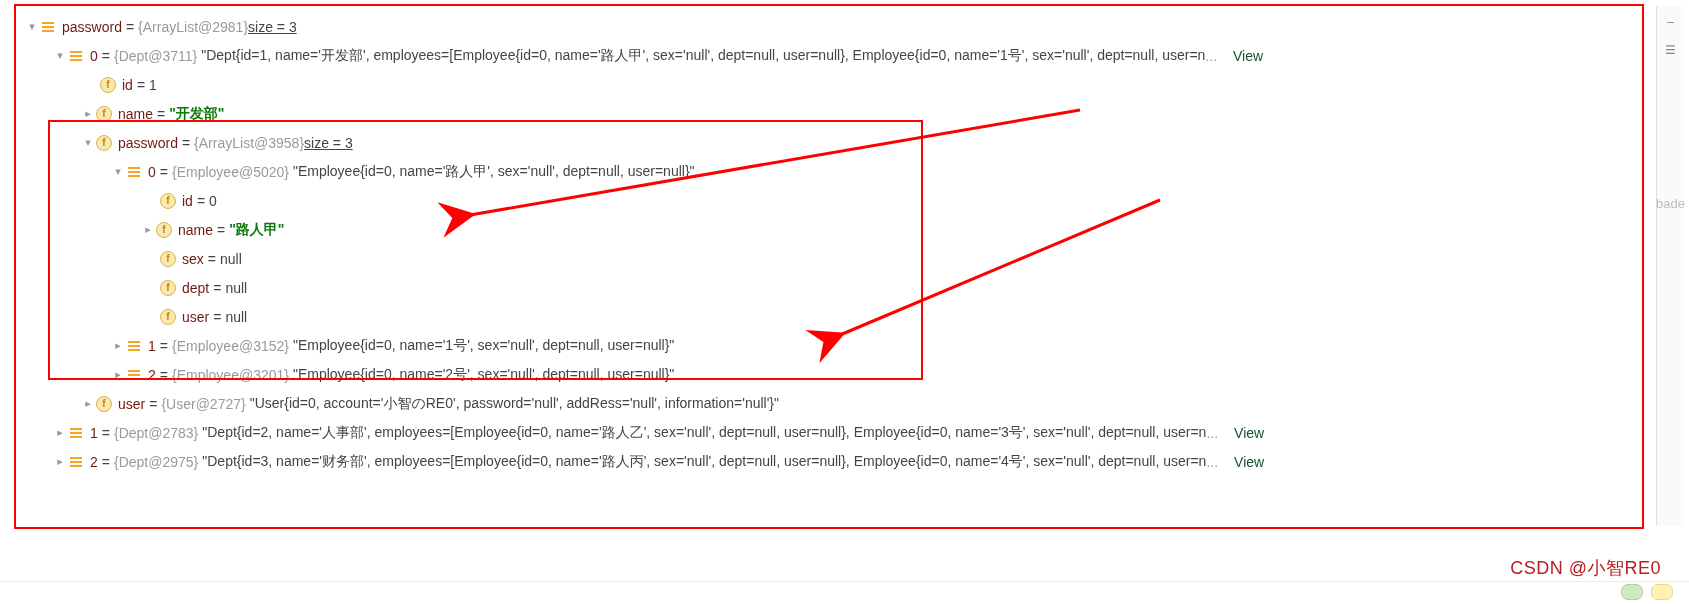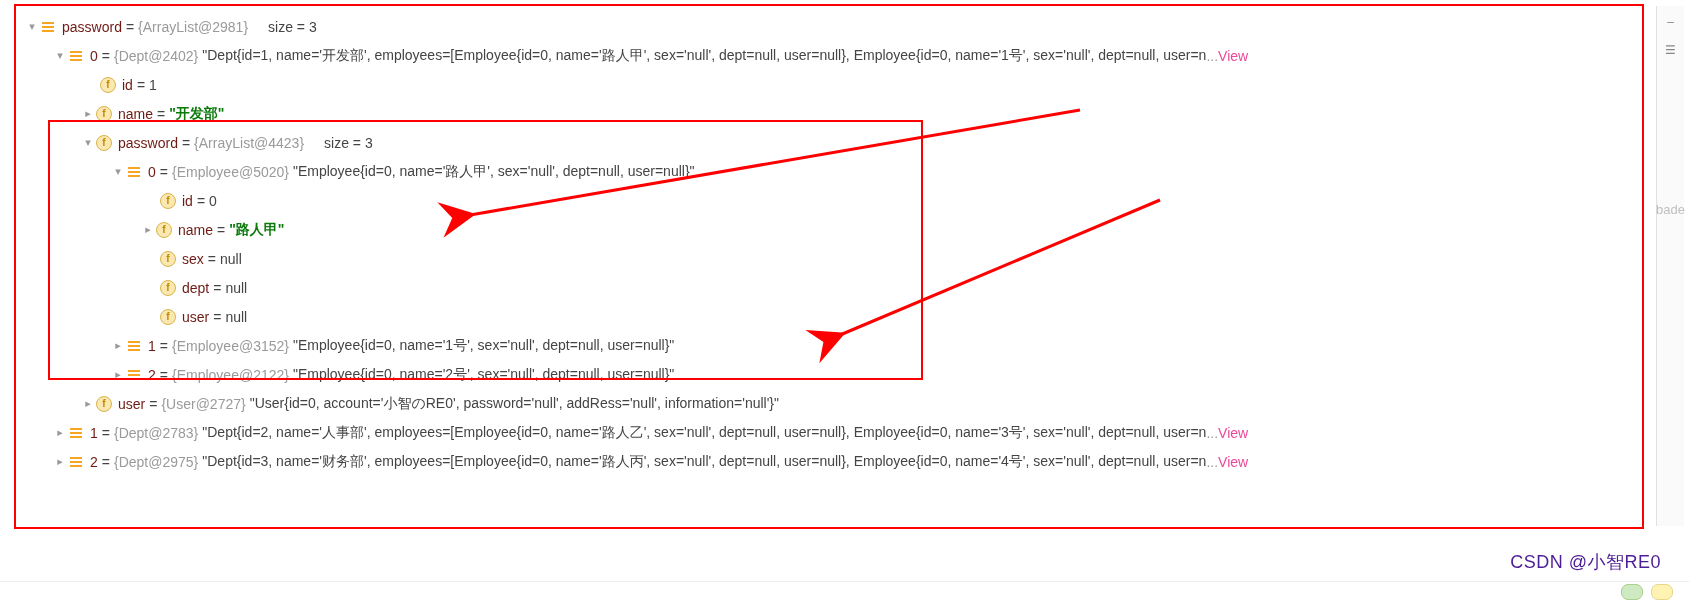--- a/index.html
+++ b/index.html
@@ -70,24 +70,24 @@
     font-size: 10px;
     font-weight: bold;
     display: inline-flex;
     align-items: center; justify-content: center;
     margin-right: 6px;
     box-sizing: border-box;
   }
   .var-name { color: #6e1a13; }
   .eq { color: #444; margin: 0 4px; }
   .obj-ref { color: #9a9a9a; }
-  .size-lbl { color: #444; margin-left: 20px; }
+  .size-lbl { color: #444; margin-left: 0; text-decoration: underline; }
   .val-str { color: #444; }
   .val-bold { color: #0b7a0b; font-weight: bold; }
-  .view-link { color: #ec4899; cursor: pointer; margin-left: 0; }
+  .view-link { color: #14532d; cursor: pointer; margin-left: 16px; }
   .ellipsis { color: #9a9a9a; }
   .side-bar {
     position: absolute;
     left: 1656px;
     top: 6px;
     width: 28px;
     height: 520px;
     background: #fafafa;
     border-left: 1px solid #e0e0e0;
     display: flex;
@@ -99,30 +99,30 @@
   }
   .side-bar .sbtn {
     width: 20px; height:20px;
     display:flex; align-items:center; justify-content:center;
     color:#888; font-size:12px;
     cursor:pointer;
   }
   .side-small {
     position:absolute;
     right:4px;
-    top:202px;
+    top:196px;
     color:#bfbfbf;
     font-size:13px;
     margin-left:35px;
   }
   .watermark {
     position: absolute;
     right: 28px;
-    bottom: 30px;
-    color: #4c1d95;
+    bottom: 24px;
+    color: #b91c1c;
     font-size: 18px;
     letter-spacing: 0.5px;
     pointer-events: none;
   }
   svg.arrows {
     position: absolute;
     left:0; top:0;
     width: 1689px;
     height: 604px;
     pointer-events: none;
@@ -172,21 +172,21 @@
     <span class="toggle">▾</span>
     <span class="icon-list">
       <svg width="14" height="14" viewBox="0 0 14 14">
             <rect x="1" y="2" width="12" height="2" fill="#f6a623"></rect>
             <rect x="1" y="6" width="12" height="2" fill="#f6a623"></rect>
             <rect x="1" y="10" width="12" height="2" fill="#f6a623"></rect>
           </svg>
     </span>
     <span class="var-name">0</span>
     <span class="eq">=</span>
-    <span class="obj-ref">{Dept@2402}</span>
+    <span class="obj-ref">{Dept@3711}</span>
     <span class="val-str" style="margin-left:4px">"Dept{id=1, name='开发部', employees=[Employee{id=0, name='路人甲', sex='null', dept=null, user=null}, Employee{id=0, name='1号', sex='null', dept=null, user=n</span>
     <span class="ellipsis">...</span>
     <span class="view-link">View</span>
   </div>
 
   <div class="row">
     <span class="indent" style="width:80px"></span>
     <span class="icon-field">f</span>
     <span class="var-name">id</span>
     <span class="eq">=</span>
@@ -201,21 +201,21 @@
     <span class="eq">=</span>
     <span class="val-bold">"开发部"</span>
   </div>
 
   <div class="row">
     <span class="indent" style="width:60px"></span>
     <span class="toggle">▾</span>
     <span class="icon-field">f</span>
     <span class="var-name">password</span>
     <span class="eq">=</span>
-    <span class="obj-ref">{ArrayList@4423}</span>
+    <span class="obj-ref">{ArrayList@3958}</span>
     <span class="size-lbl">size = 3</span>
   </div>
 
   <div class="row">
     <span class="indent" style="width:90px"></span>
     <span class="toggle">▾</span>
     <span class="icon-list">
       <svg width="14" height="14" viewBox="0 0 14 14">
             <rect x="1" y="2" width="12" height="2" fill="#f6a623"></rect>
             <rect x="1" y="6" width="12" height="2" fill="#f6a623"></rect>
@@ -290,21 +290,21 @@
     <span class="toggle">▸</span>
     <span class="icon-list">
       <svg width="14" height="14" viewBox="0 0 14 14">
             <rect x="1" y="2" width="12" height="2" fill="#f6a623"></rect>
             <rect x="1" y="6" width="12" height="2" fill="#f6a623"></rect>
             <rect x="1" y="10" width="12" height="2" fill="#f6a623"></rect>
           </svg>
     </span>
     <span class="var-name">2</span>
     <span class="eq">=</span>
-    <span class="obj-ref">{Employee@2122}</span>
+    <span class="obj-ref">{Employee@3201}</span>
     <span class="val-str" style="margin-left:4px">"Employee{id=0, name='2号', sex='null', dept=null, user=null}"</span>
   </div>
 
   <div class="row">
     <span class="indent" style="width:60px"></span>
     <span class="toggle">▸</span>
     <span class="icon-field">f</span>
     <span class="var-name">user</span>
     <span class="eq">=</span>
     <span class="obj-ref">{User@2727}</span>

